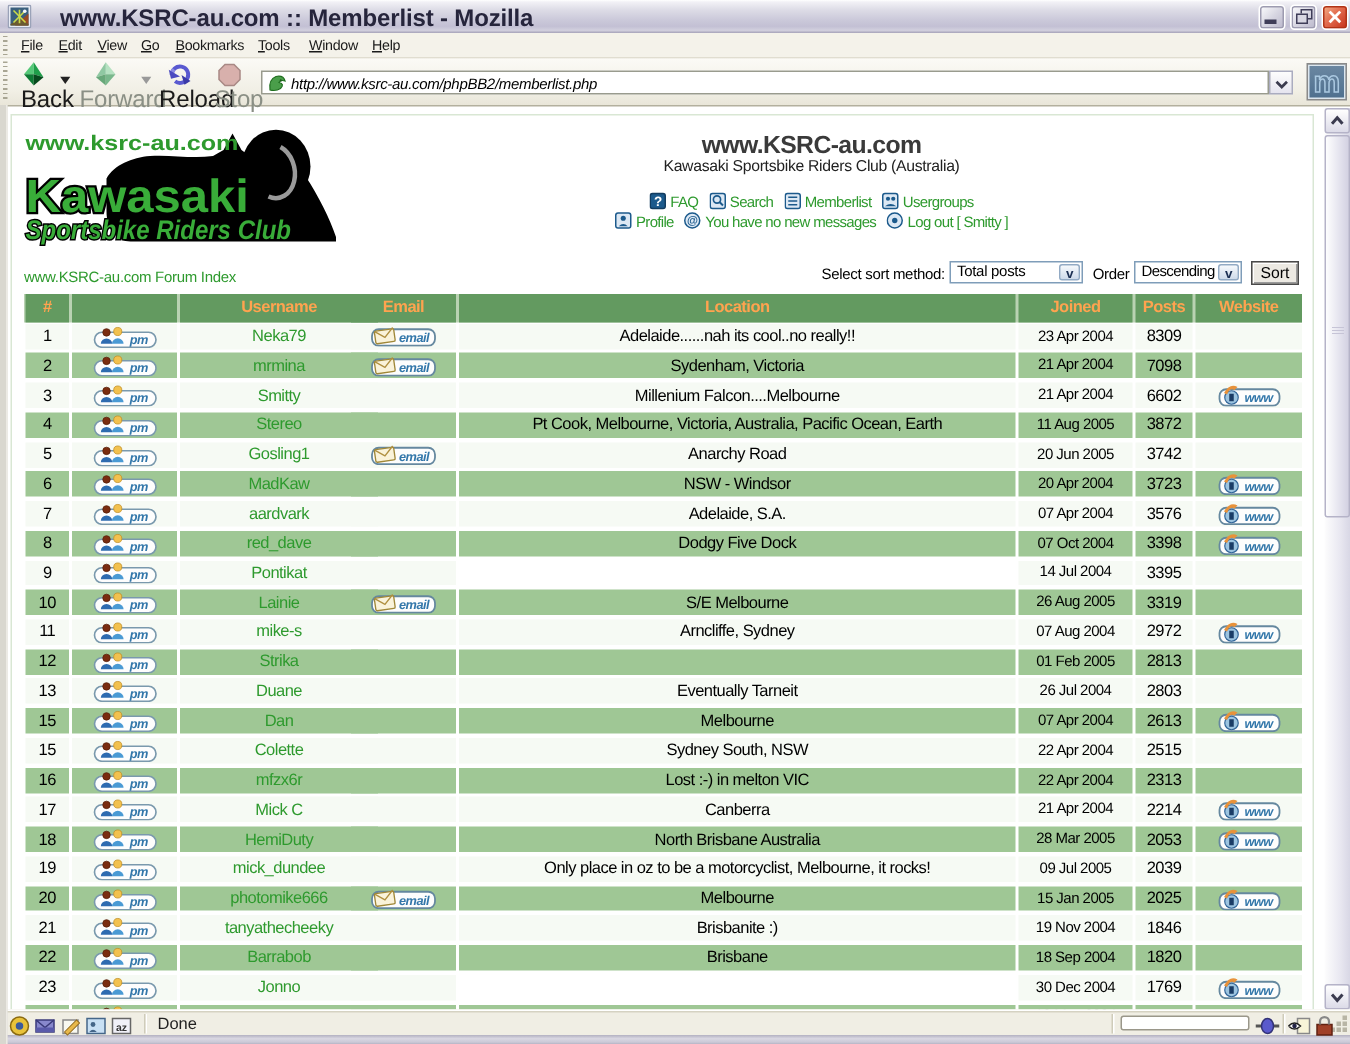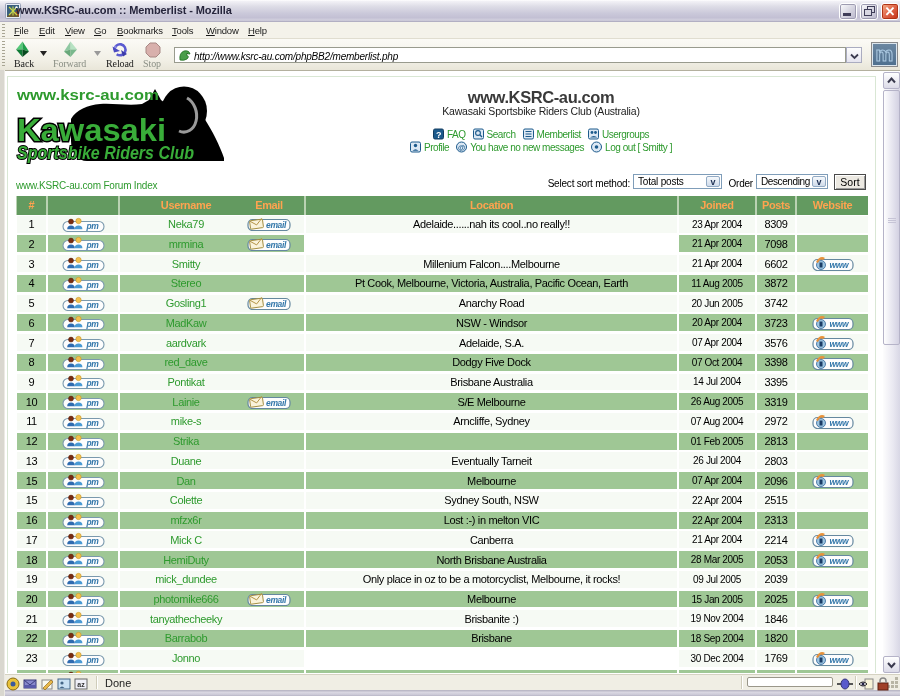--- a/index.html
+++ b/index.html
@@ -4,40 +4,40 @@
 <style>
 * { margin:0; padding:0; box-sizing:border-box; }
 html,body { width:900px; height:696px; overflow:hidden; font-family:"Liberation Sans", sans-serif; }
 #win { position:absolute; left:0; top:0; width:900px; height:696px; background:#ece9e2; }
 
 
 #titlebar { position:absolute; left:0; top:0; width:900px; height:22px;
   background:linear-gradient(#ffffff, #f2f1f6 6%, #dddce6 30%, #cbc9da 60%, #c3c0d4 80%, #d2d0de 92%, #a5a2b8 100%);
 }
 #appicon { position:absolute; left:5px; top:3px; width:16px; height:16px; }
-#wtitle { position:absolute; left:16px; top:4px; font-size:11px; font-weight:bold; color:#26253c; letter-spacing:-0.1px; }
+#wtitle { position:absolute; left:40px; top:4px; font-size:16px; font-weight:bold; color:#26253c; letter-spacing:-0.1px; }
 .tbtn { position:absolute; top:3px; width:18px; height:17px; border-radius:3px; border:1px solid #fff; box-shadow:inset 0 0 0 1px #9d9bb0; }
 #btn-min  { left:839px; background:linear-gradient(135deg,#fdfdfe,#d8d7e2 50%,#b9b6cb); }
 #btn-max  { left:860px; background:linear-gradient(135deg,#fdfdfe,#d8d7e2 50%,#b9b6cb); }
 #btn-close{ left:881px; background:linear-gradient(135deg,#f5b28a,#e26b4e 45%,#c93a22 90%); box-shadow:inset 0 0 0 1px #b03316;}
 #btn-min .g { position:absolute; left:3px; bottom:3px; width:8px; height:3px; background:#3f3d58; }
 #btn-max .g1{ position:absolute; left:6px; top:2px; width:8px; height:7px; border:1.5px solid #3f3d58; }
 #btn-max .g2{ position:absolute; left:3px; top:5px; width:8px; height:7px; border:1.5px solid #3f3d58; background:#d8d7e2; }
 #btn-close .x { position:absolute; left:0; top:0; width:100%; height:100%; color:#fff; font-weight:bold; font-size:13px; text-align:center; line-height:15px; }
 
 
 #menubar { position:absolute; left:0; top:22px; width:900px; height:17px; background:#f4f2ea; border-bottom:1px solid #e0ddd0; font-size:9.5px; color:#1a1a1a; letter-spacing:-0.2px; }
 .grippy { position:absolute; left:2px; width:3px; background:repeating-linear-gradient(180deg, #a8a593 0 1px, rgba(0,0,0,0) 1px 3px); }
 .mi { position:absolute; top:3px; }
 .mi u { text-decoration:underline; }
 
 
 #toolbar { position:absolute; left:0; top:39px; width:900px; height:32px;
   background:linear-gradient(#fbfaf6,#f1efe5 70%,#e9e6d9); border-bottom:1px solid #b3b09e; z-index:4; }
-.tblabel { position:absolute; font-size:10px; color:#1a1a1a; letter-spacing:-0.1px;font-family:Liberation Serif, serif; }
+.tblabel { position:absolute; font-size:16px; color:#1a1a1a; letter-spacing:-0.1px; }
 .tblabel.dis { color:#8a8f85;text-align:right; }
 #urlbox { position:absolute; left:174px; top:8px; width:672px; height:16px; background:#fff; border:1px solid #999b8e;font-style:italic; }
 #urltext { position:absolute; left:19px; top:2.5px; font-size:10px; color:#000; letter-spacing:-0.2px; }
 #urldrop { position:absolute; left:846px; top:8px; width:16px; height:16px; background:linear-gradient(#fdfdfd,#e5e4ef); border:1px solid #aaacc0; }
 #mlogo { position:absolute; left:871px; top:3px; width:27px; height:25px; background:linear-gradient(#6c88a2,#4e6f8e); border:1px solid #8a8a8a; box-shadow:inset 0 0 0 1px #dce6ee; }
 
 
 #content { position:absolute; left:0; top:70px; width:900px; height:603px; background:#fff; }
 #leftborder { position:absolute; left:0; top:70px; width:5px; height:626px; background:#d9d7cf; border-right:1px solid #eceae4; z-index:5; }
 #page { position:absolute; left:0; top:0; width:880px; height:603px; overflow:hidden;padding-left:25px; }
@@ -297,20 +297,21 @@
             </div>
             <div class="cell c3">mrmina</div>
             <div class="cell c4">
               <svg width="44" height="14" viewBox="0 0 44 14">
                 <rect x="1" y="2.5" width="42" height="11" rx="4.5" fill="#fdfdfd" stroke="#65889f" stroke-width="1.2"></rect>
                 <rect x="3" y="3" width="13" height="8.5" rx="1" fill="#faf3da" stroke="#a08838" stroke-width="0.9" transform="rotate(-8 9 7)"></rect>
                 <path d="M3.5 3.5 L9.5 8 L15.5 2.2" fill="none" stroke="#b09040" stroke-width="0.9" transform="rotate(-8 9 7)"></path>
                 <text x="29" y="11" text-anchor="middle" font-size="8.5" font-weight="bold" font-style="italic" fill="#3377aa">email</text>
               </svg>
             </div>
+            <div class="cell c5">Sydenham, Victoria</div>
             <div class="cell c6">21 Apr 2004</div>
             <div class="cell c7">7098</div>
             <div class="cell c8"></div>
           </div>
           <div class="trow r1" style="top:59.16px;height:16.9px">
             <div class="cell c1">3</div>
             <div class="cell c2">
               <svg width="43" height="15" viewBox="0 0 43 15">
                 <rect x="1" y="4.5" width="41" height="10" rx="5" fill="#fdfdfd" stroke="#7a99ad" stroke-width="1.1"></rect>
                 <circle cx="9" cy="4.6" r="2.5" fill="#7a2c10" stroke="#58200a" stroke-width="0.5"></circle>
@@ -468,21 +469,20 @@
                 <rect x="1" y="4.5" width="41" height="10" rx="5" fill="#fdfdfd" stroke="#7a99ad" stroke-width="1.1"></rect>
                 <circle cx="9" cy="4.6" r="2.5" fill="#7a2c10" stroke="#58200a" stroke-width="0.5"></circle>
                 <circle cx="16.5" cy="4" r="2.7" fill="#f2c14e" stroke="#c08c20" stroke-width="0.5"></circle>
                 <path d="M5.2 12.2 a3.8,3.6 0 0 1 7.6,0 Z" fill="#2e6bb0"></path>
                 <path d="M12.6 12.2 a3.9,3.7 0 0 1 7.8,0 Z" fill="#4a9ad4"></path>
                 <text x="30.5" y="12" text-anchor="middle" font-size="8.5" font-weight="bold" font-style="italic" fill="#3377aa">pm</text>
               </svg>
             </div>
             <div class="cell c3">Pontikat</div>
             <div class="cell c4"></div>
-            <div class="cell c5">Brisbane Australia</div>
             <div class="cell c6">14 Jul 2004</div>
             <div class="cell c7">3395</div>
             <div class="cell c8"></div>
           </div>
           <div class="trow r2" style="top:197.27px;height:16.9px">
             <div class="cell c1">10</div>
             <div class="cell c2">
               <svg width="43" height="15" viewBox="0 0 43 15">
                 <rect x="1" y="4.5" width="41" height="10" rx="5" fill="#fdfdfd" stroke="#7a99ad" stroke-width="1.1"></rect>
                 <circle cx="9" cy="4.6" r="2.5" fill="#7a2c10" stroke="#58200a" stroke-width="0.5"></circle>
@@ -580,21 +580,21 @@
                 <circle cx="16.5" cy="4" r="2.7" fill="#f2c14e" stroke="#c08c20" stroke-width="0.5"></circle>
                 <path d="M5.2 12.2 a3.8,3.6 0 0 1 7.6,0 Z" fill="#2e6bb0"></path>
                 <path d="M12.6 12.2 a3.9,3.7 0 0 1 7.8,0 Z" fill="#4a9ad4"></path>
                 <text x="30.5" y="12" text-anchor="middle" font-size="8.5" font-weight="bold" font-style="italic" fill="#3377aa">pm</text>
               </svg>
             </div>
             <div class="cell c3">Dan</div>
             <div class="cell c4"></div>
             <div class="cell c5">Melbourne</div>
             <div class="cell c6">07 Apr 2004</div>
-            <div class="cell c7">2096</div>
+            <div class="cell c7">2613</div>
             <div class="cell c8">
               <svg width="42" height="15" viewBox="0 0 42 15">
                 <rect x="1" y="3.5" width="40" height="11" rx="4.5" fill="#fdfdfd" stroke="#65889f" stroke-width="1.2"></rect>
                 <circle cx="9" cy="9" r="4.5" fill="#9cc4e0" stroke="#336699" stroke-width="0.8"></circle>
                 <rect x="7.5" y="6.5" width="3" height="5" fill="#1a3c66"></rect>
                 <path d="M4 6 Q8 -1 13 2 L11 4 Q8 2 6 7 Z" fill="#e8923a"></path>
                 <text x="27" y="12" text-anchor="middle" font-size="8.5" font-weight="bold" font-style="italic" fill="#3377aa">www</text>
               </svg>
             </div>
           </div>

